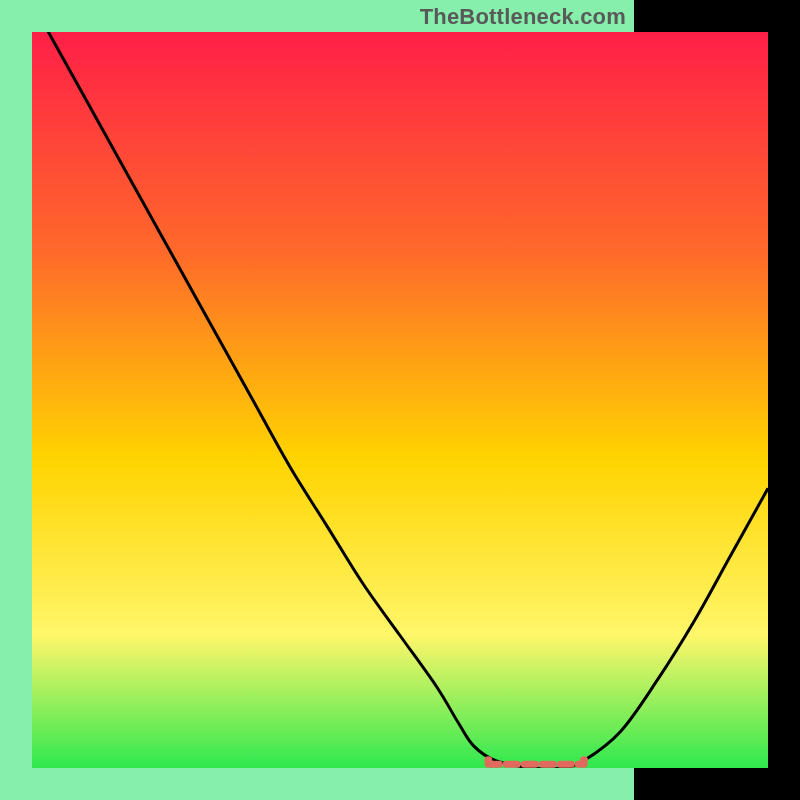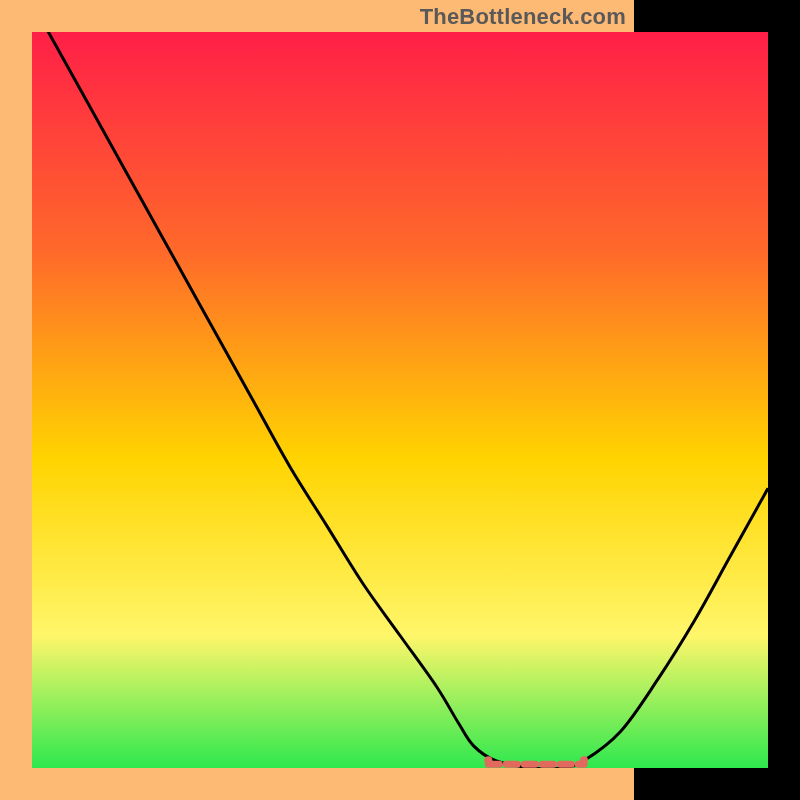--- a/index.html
+++ b/index.html
@@ -8,21 +8,21 @@
     width: 800px;
     height: 800px;
     background: #000;
     overflow: hidden;
     font-family: Arial, Helvetica, sans-serif;
   }
   .frame {
     position: relative;
     width: 634px;
     height: 800px;
-    background: #fdba74;
+    background: #86efac;
   }
   .watermark {
     position: absolute;
     top: 4px;
     right: 8px;
     font-size: 22px;
     font-weight: 600;
     color: #595959;
     letter-spacing: 0.2px;
     z-index: 10;

